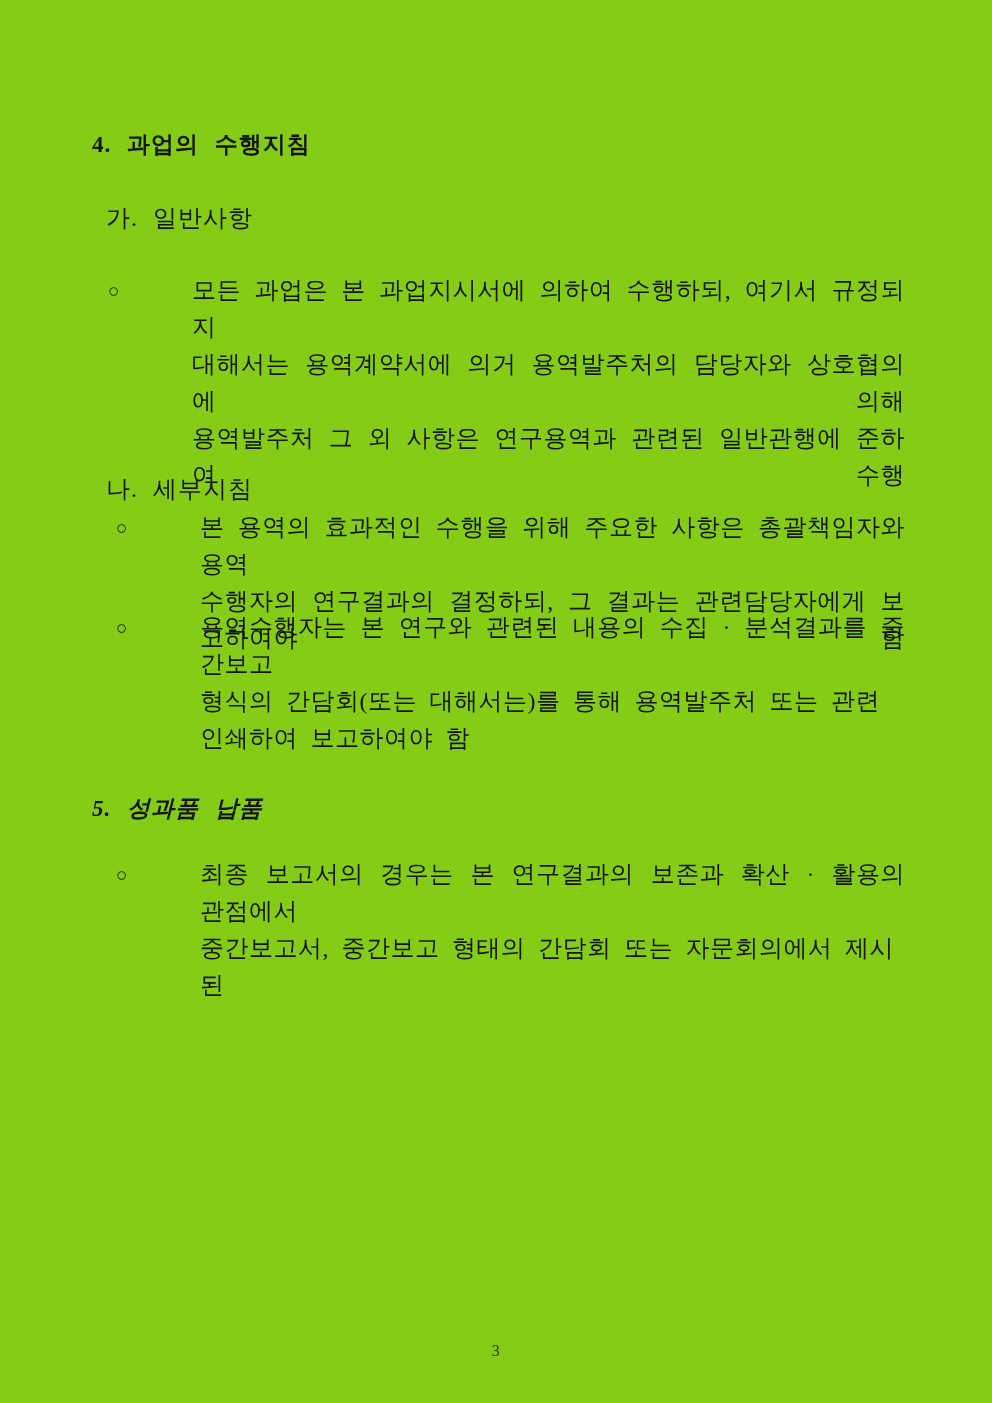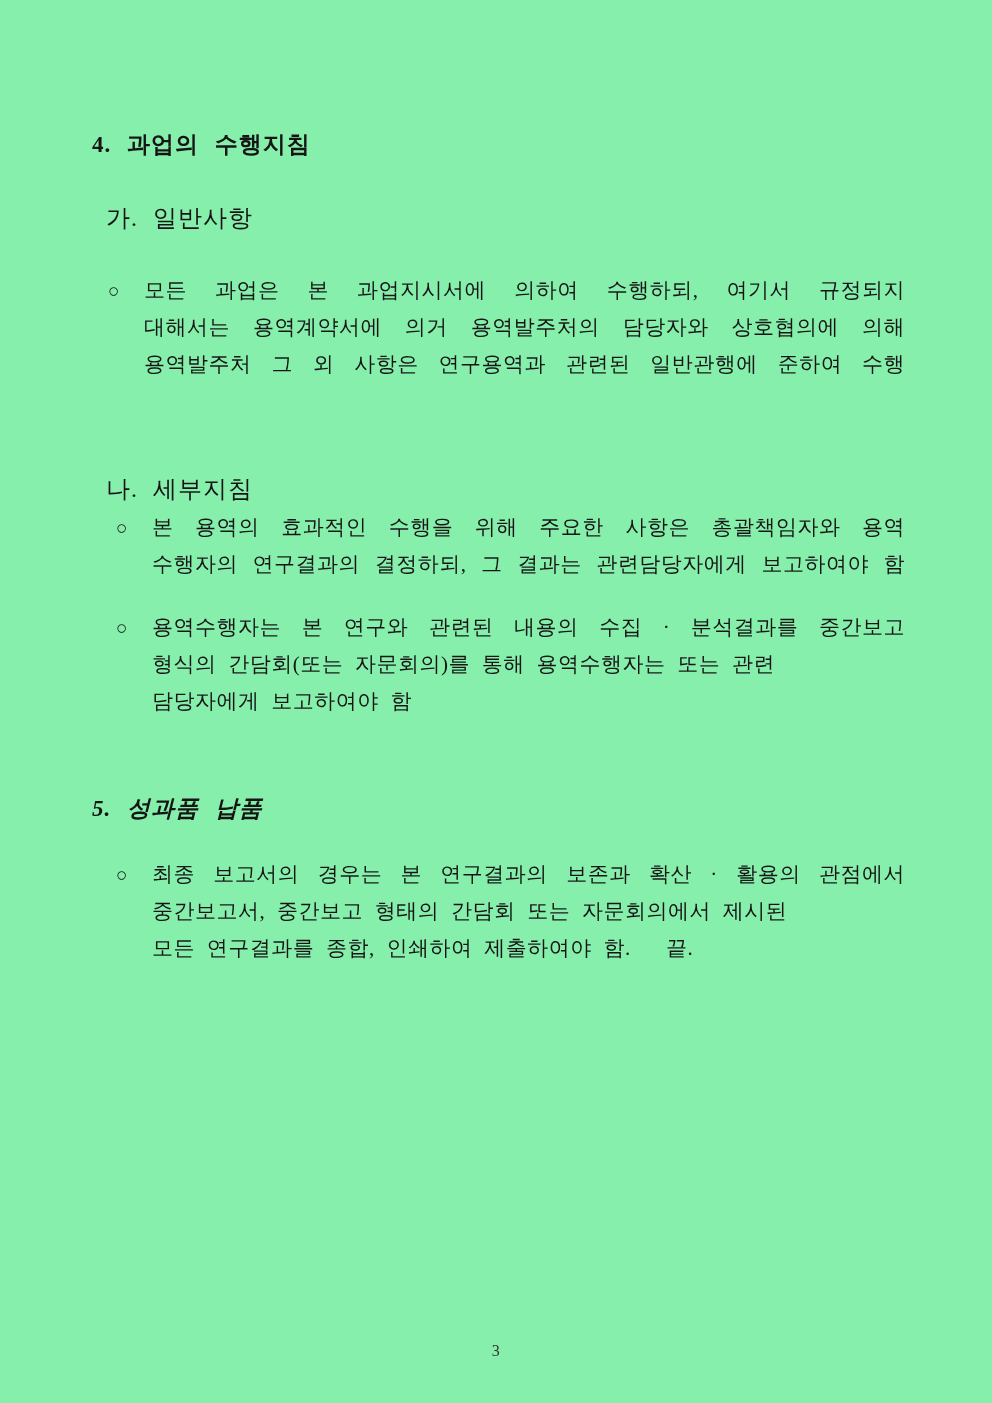--- a/index.html
+++ b/index.html
@@ -4,21 +4,21 @@
 <style>
   html, body {
     margin: 0;
     padding: 0;
     background: #ffffff;
   }
   .page {
     position: relative;
     width: 992px;
     height: 1403px;
-    background: #86efac;
+    background: #84cc16;
     font-family: "Liberation Serif", "DejaVu Serif", serif;
     color: #151515;
     overflow: hidden;
   }
   .sec-title {
     position: absolute;
     font-size: 23px;
     font-weight: bold;
     line-height: 1.15;
     letter-spacing: 1px;
@@ -49,25 +49,26 @@
   #bullet-c  { left: 116px; top: 856px; width: 789px; }
   .bullet-marker {
     flex: 0 0 36px;
     width: 36px;
     font-size: 19px;
     line-height: 37px;
     color: #151515;
   }
   .bullet-lines { flex: 1 1 auto; min-width: 0; }
   .doc-line {
-    font-size: 21px;
+    font-size: 24px;
     line-height: 37px;
     letter-spacing: 0.5px;
     word-spacing: 6px;
     color: #151515;
+    margin-left: 48px;
   }
   .doc-line.full {
     text-align: justify;
     text-align-last: justify;
   }
   .page-number {
     position: absolute;
     left: 0;
     top: 1342px;
     width: 100%;
@@ -102,31 +103,30 @@
     <div class="bullet-lines">
       <div class="doc-line full">본 용역의 효과적인 수행을 위해 주요한 사항은 총괄책임자와 용역</div>
       <div class="doc-line full">수행자의 연구결과의 결정하되, 그 결과는 관련담당자에게 보고하여야 함</div>
     </div>
   </div>
 
   <div id="bullet-b2" class="bullet">
     <span class="bullet-marker">○</span>
     <div class="bullet-lines">
       <div class="doc-line full">용역수행자는 본 연구와 관련된 내용의 수집 · 분석결과를 중간보고</div>
-      <div class="doc-line">형식의 간담회(또는 자문회의)를 통해 용역수행자는 또는 관련</div>
-      <div class="doc-line">담당자에게 보고하여야 함</div>
+      <div class="doc-line">형식의 간담회(또는 대해서는)를 통해 용역발주처 또는 관련</div>
+      <div class="doc-line">인쇄하여 보고하여야 함</div>
     </div>
   </div>
 
   <div id="sec5-title" class="sec-title">5. 성과품 납품</div>
 
   <div id="bullet-c" class="bullet">
     <span class="bullet-marker">○</span>
     <div class="bullet-lines">
       <div class="doc-line full">최종 보고서의 경우는 본 연구결과의 보존과 확산 · 활용의 관점에서</div>
       <div class="doc-line">중간보고서, 중간보고 형태의 간담회 또는 자문회의에서 제시된</div>
-      <div class="doc-line">모든 연구결과를 종합, 인쇄하여 제출하여야 함.&nbsp;&nbsp; 끝.</div>
     </div>
   </div>
 
   <div class="page-number">3</div>
 
 </div>
 
 </body></html>

